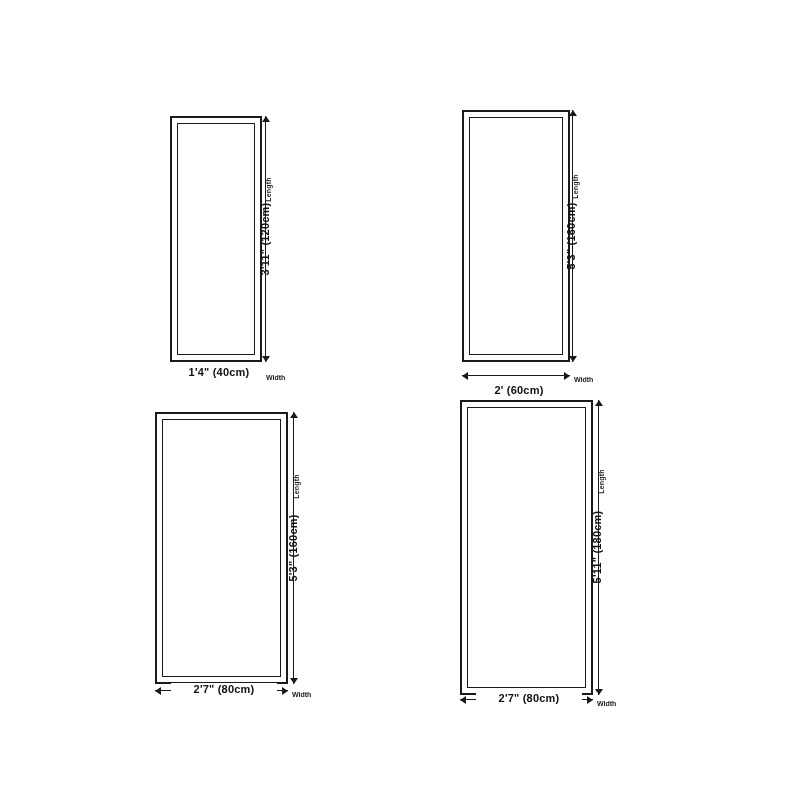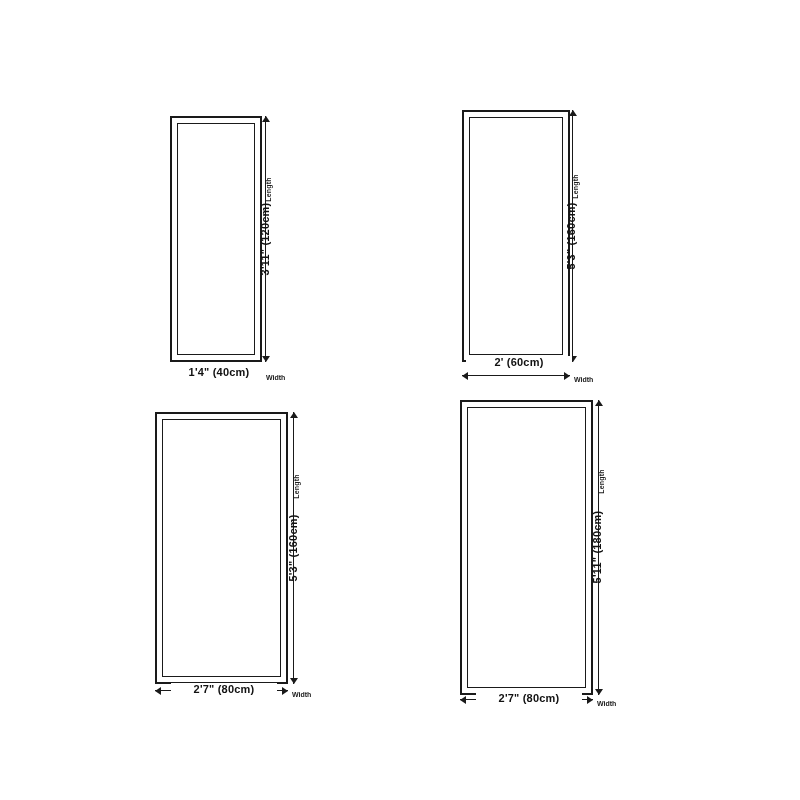--- a/index.html
+++ b/index.html
@@ -158,21 +158,21 @@
 
     <div class="rug" style="left:62px; top:110px; width:108px; height:252px;">
       <div class="rug-inner"></div>
     </div>
 
     <div class="dim-v" style="left:172px; top:110px; height:252px;"></div>
     <div class="label-v" style="left:106px; top:230px; width:130px;">5'3" (160cm)</div>
     <div class="caption-v" style="left:155px; top:183px; width:40px;">Length</div>
 
     <div class="dim-h" style="left:62px; top:375px; width:108px;"></div>
-    <div class="label-h" style="left:66px; top:356px; width:100px;">2' (60cm)</div>
+    <div class="label-h" style="left:66px; top:384px; width:100px;">2' (60cm)</div>
     <div class="caption-h" style="left:174px; top:376px;">Width</div>
   </div>
 
   <div class="size-cell" style="left:0; top:400px; width:400px; height:400px;">
 
     <div class="rug" style="left:155px; top:12px; width:133px; height:272px;">
       <div class="rug-inner"></div>
     </div>
 
     <div class="dim-v" style="left:293px; top:12px; height:272px;"></div>

